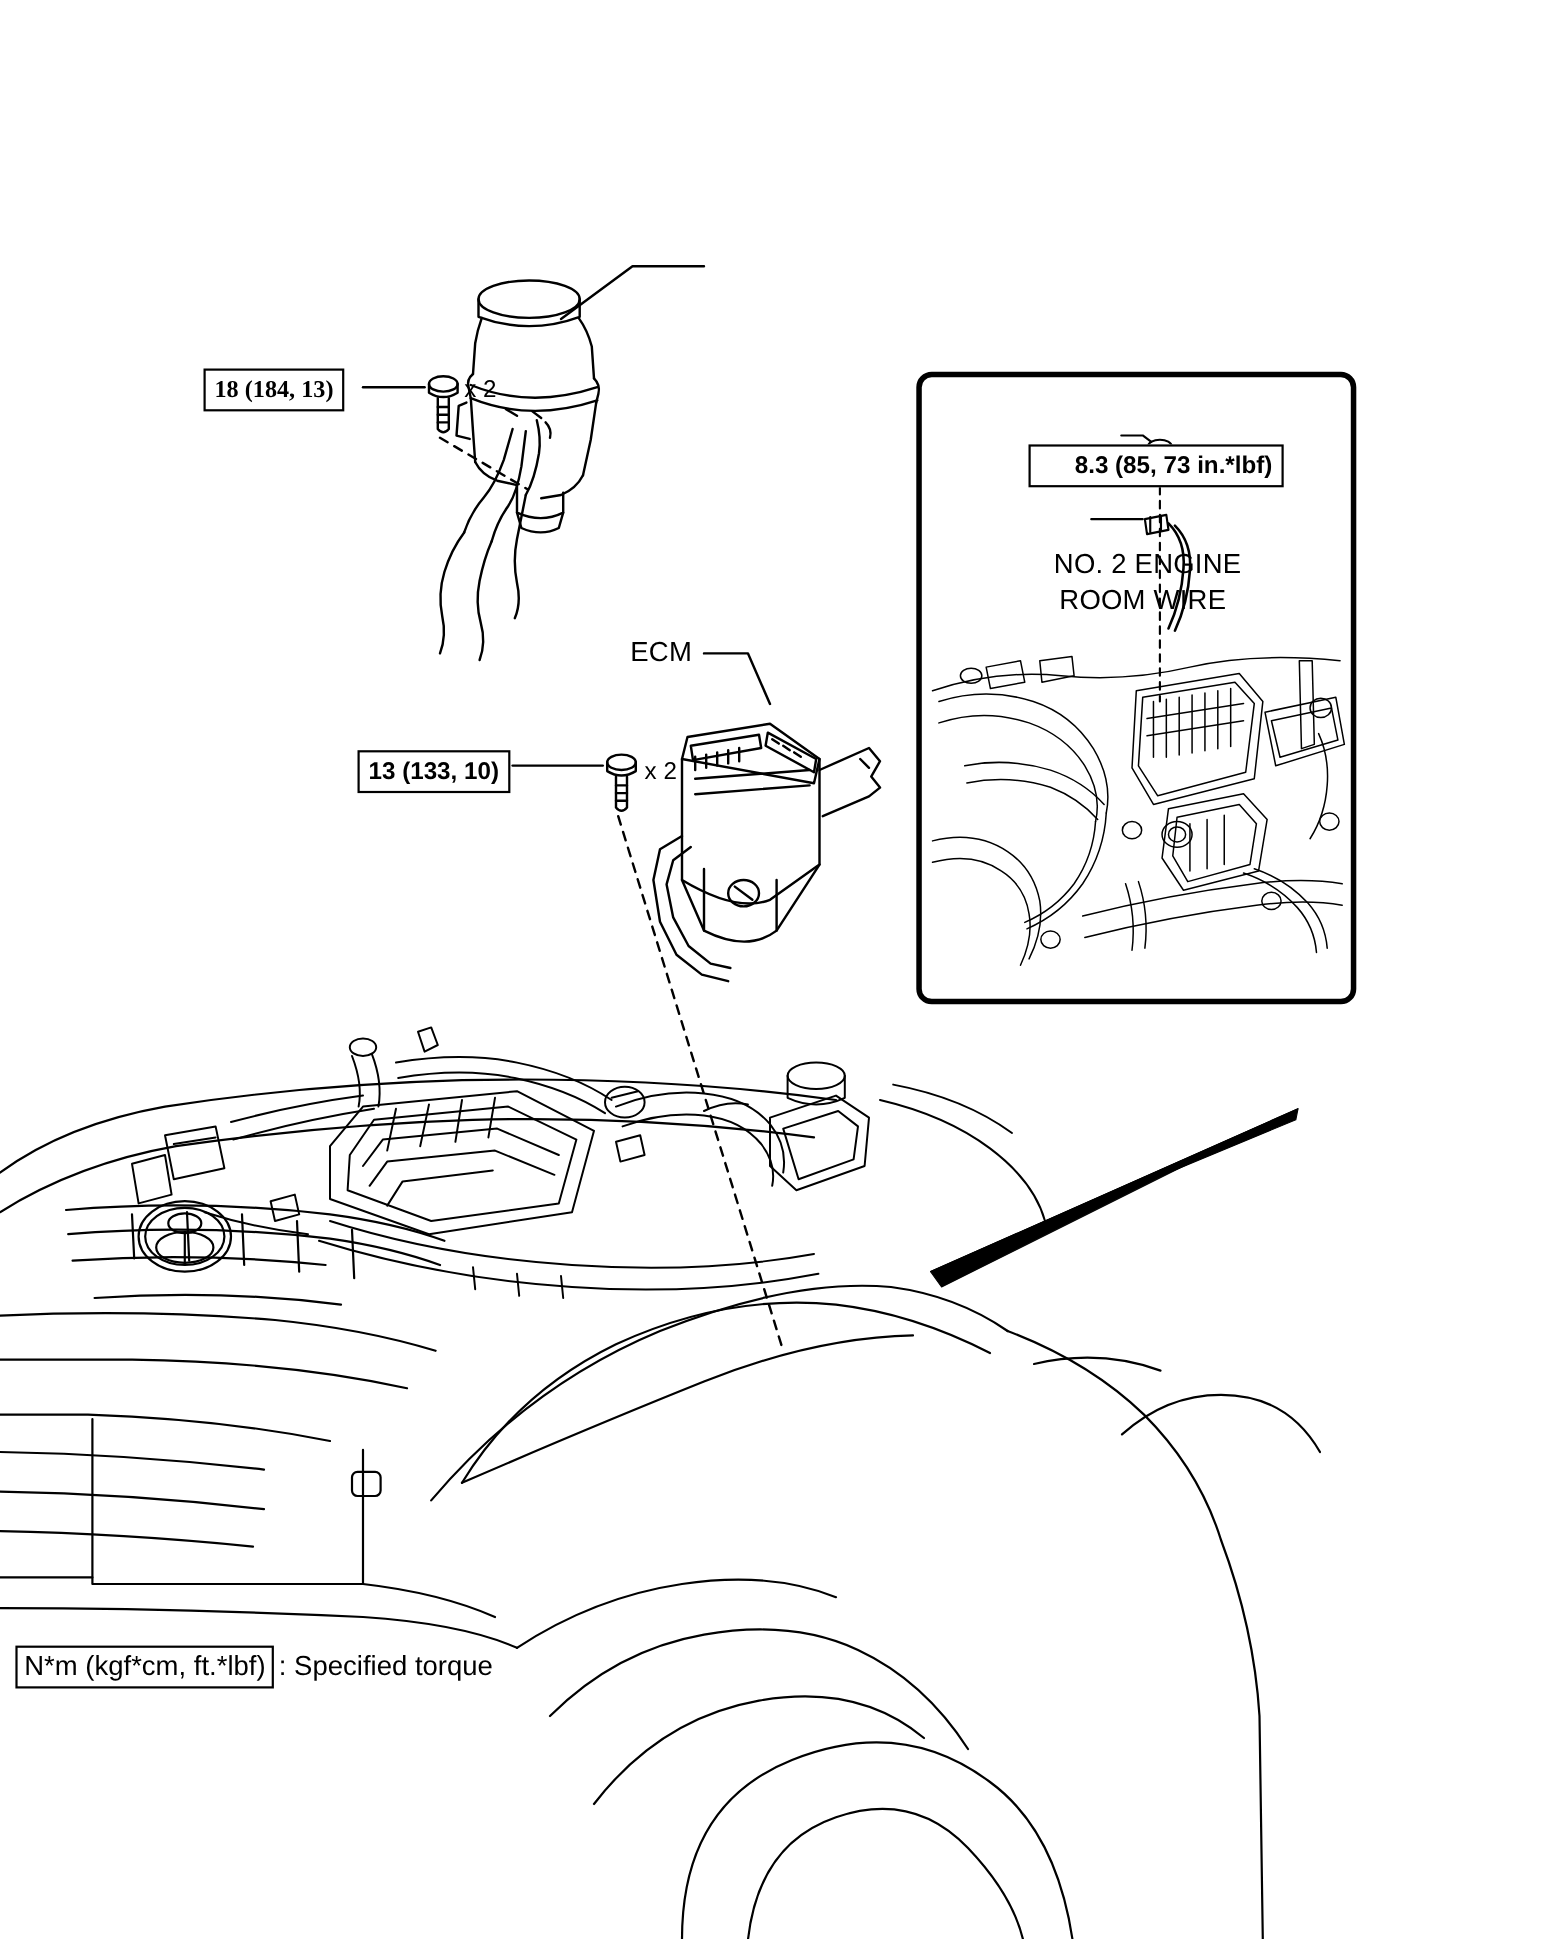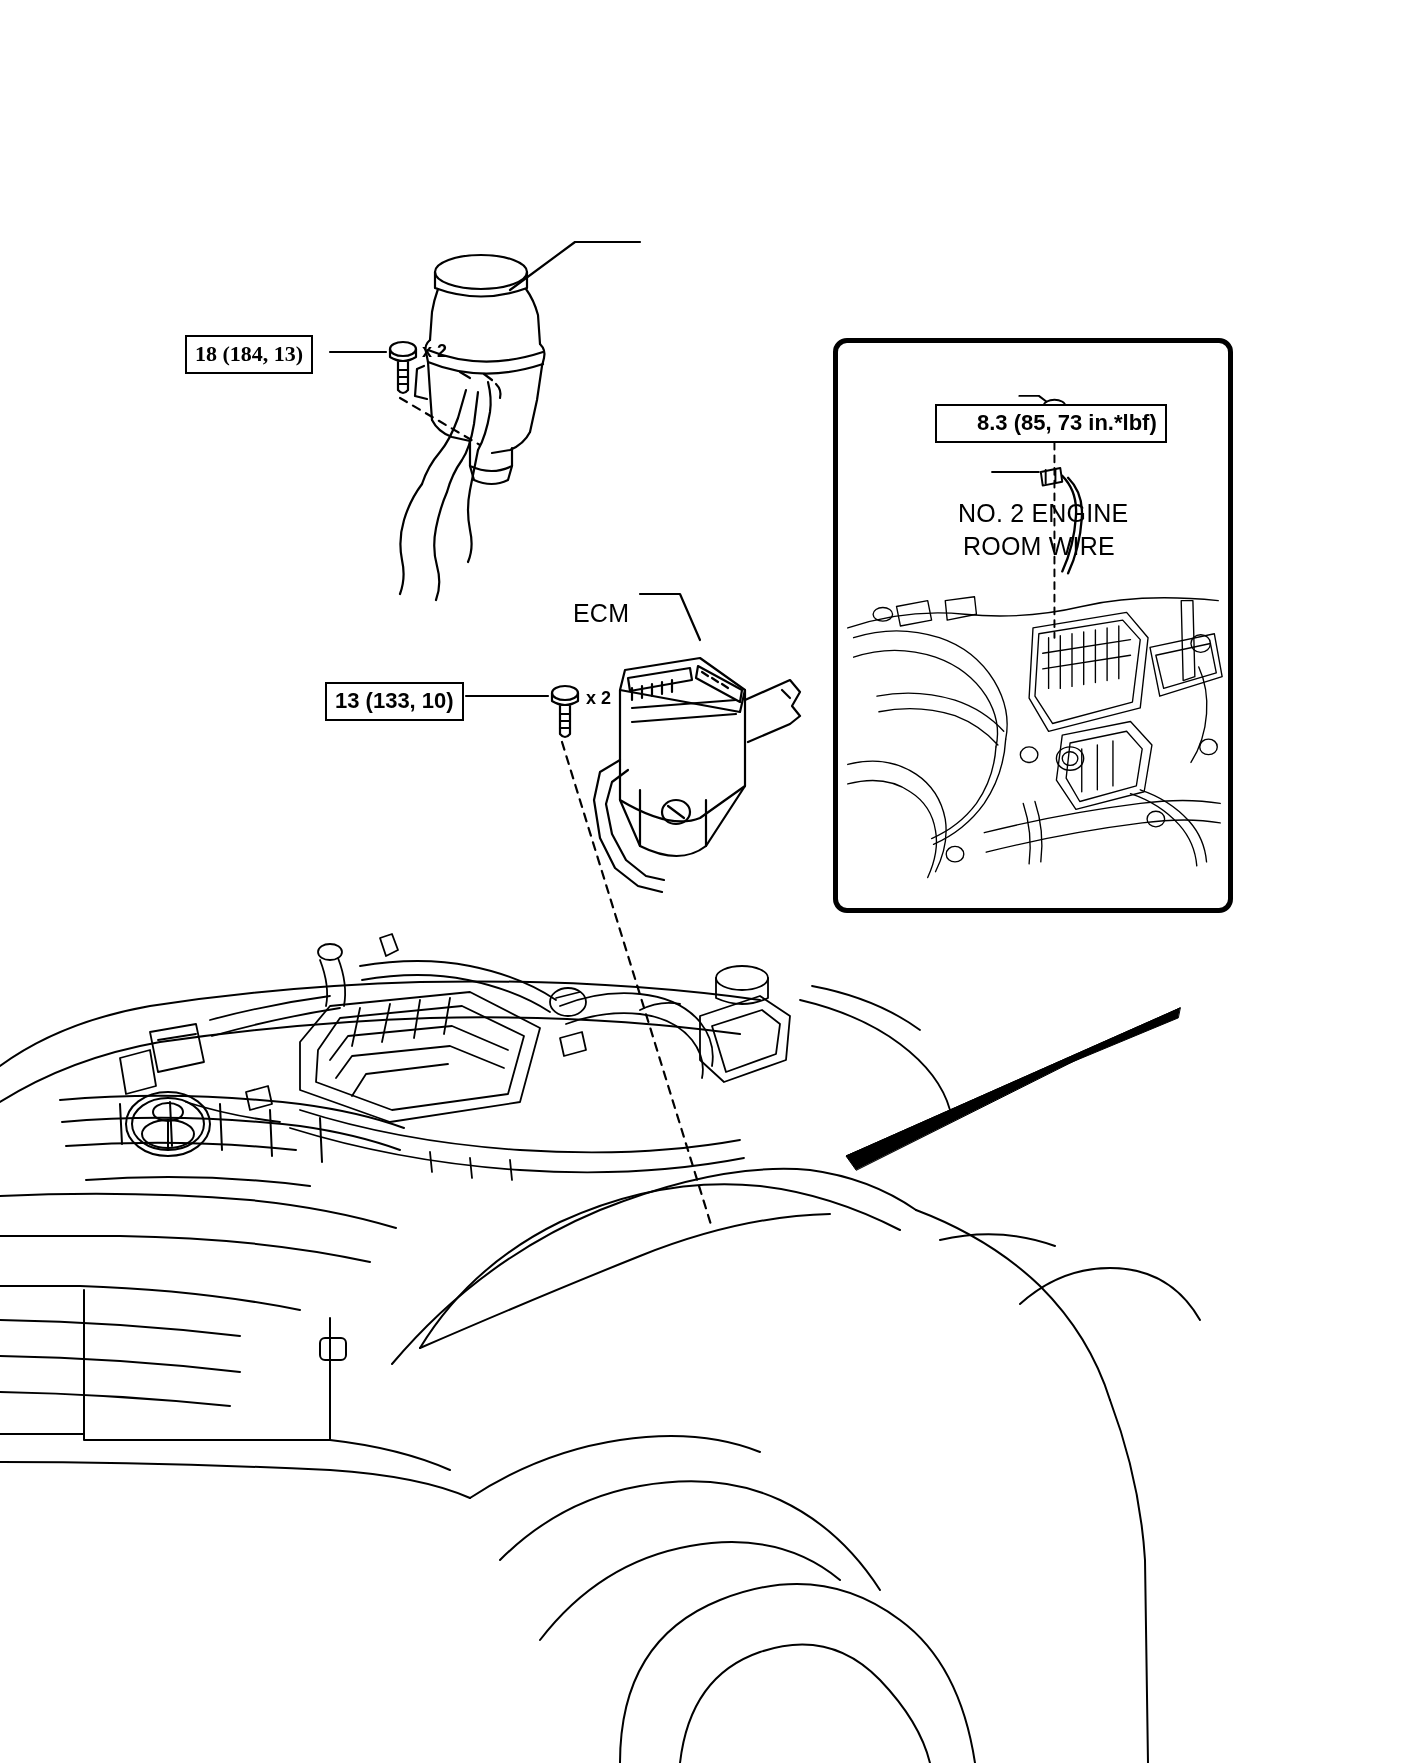--- a/index.html
+++ b/index.html
@@ -39,23 +39,22 @@
     background: #fff;
     font-size: 22px;
     font-weight: bold;
     line-height: 26px;
     padding: 4px 8px 5px 8px;
     white-space: nowrap;
     box-sizing: border-box;
   }
   .xqty {
     position: absolute;
-    font-size: 18px;
+    font-size: 22px;
     white-space: nowrap;
-    font-weight: bold;
   }
   .legend-wrap {
     position: absolute;
     left: 14px;
     top: 1496px;
     display: flex;
     align-items: center;
     font-size: 25px;
     white-space: nowrap;
   }
@@ -365,27 +364,31 @@
 
           <path d="M60 268 L92 262 L96 282 L64 288 Z"></path>
           <path d="M110 262 L140 258 L142 276 L112 282 Z"></path>
           <ellipse cx="46" cy="276" rx="10" ry="7"></ellipse>
         </g>
       </g>
     </svg>
   </div>
 
 
-  <div class="label" style="left:573px; top:598px;">ECM</div>
+  <div class="label" style="left:573px; top:578px;">ECM</div>
 
   <div class="torque-box" style="left:185px; top:335px;font-family:Liberation Serif, serif;">18 (184, 13)</div>
   <div class="xqty" style="left:422px; top:341px;">x 2</div>
 
   <div class="torque-box" style="left:325px; top:682px;">13 (133, 10)</div>
   <div class="xqty" style="left:586px; top:688px;">x 2</div>
 
   <div class="torque-box" style="left:935px; top:404px;padding-left:40px;">8.3 (85, 73 in.*lbf)</div>
 
   <div class="label" style="left:925px; top:498px;margin-left:33px;">NO. 2 ENGINE</div>
   <div class="label" style="left:963px; top:531px;">ROOM WIRE</div>
 
+  <div class="legend-wrap">
+    <span class="legend-box">N*m (kgf*cm, ft.*lbf)</span>
+    <span class="legend-tail">: Specified torque</span>
+  </div>
 
 </div>
 
 </body></html>

